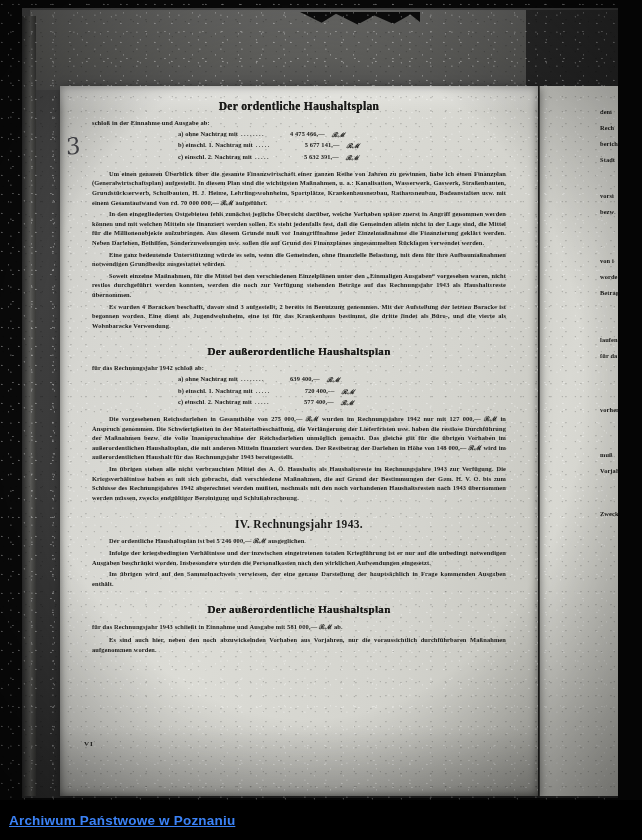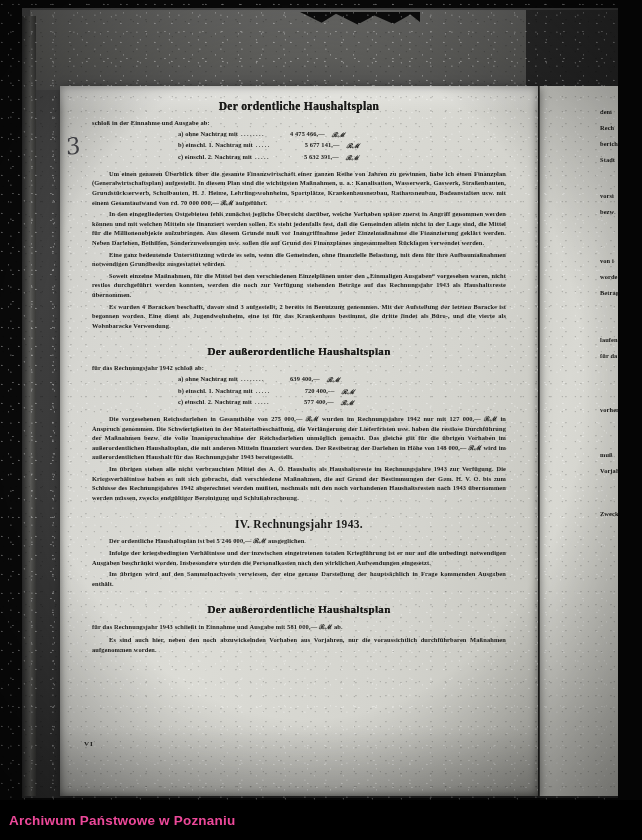--- a/index.html
+++ b/index.html
@@ -77,22 +77,22 @@
       radial-gradient(circle at 26% 44%, rgba(0,0,0,.35) .5px, transparent 1px),
       radial-gradient(circle at 73% 52%, rgba(0,0,0,.30) .5px, transparent 1px);
      background-size:17px 19px,23px 21px,19px 27px,29px 23px,21px 17px,13px 15px,15px 13px;}
   .vign{position:absolute;inset:0;pointer-events:none;
      background:radial-gradient(ellipse 78% 72% at 48% 46%,rgba(0,0,0,0) 55%,rgba(0,0,0,.55) 100%);}
   .blur{position:absolute;inset:0;pointer-events:none;backdrop-filter:blur(.35px);}
 
   
   .wm{position:absolute;left:0;bottom:0;width:642px;height:40px;background:#000;
       display:flex;align-items:center;}
-  .wm span{color:#ec4899;font-family:"Liberation Sans",sans-serif;font-size:13.5px;
-      font-weight:bold;margin-left:9px;letter-spacing:.2px;}
+  .wm span{color:#3b82f6;font-family:"Liberation Sans",sans-serif;font-size:13.5px;
+      font-weight:bold;margin-left:9px;letter-spacing:.2px;text-decoration:underline;}
 </style>
 </head>
 <body>
 
 <div id="scan">
 
   <div class="mount"></div>
   <div class="mount-top"></div>
   <div class="mount-top-dark"></div>
   <div class="mount-left"></div>

